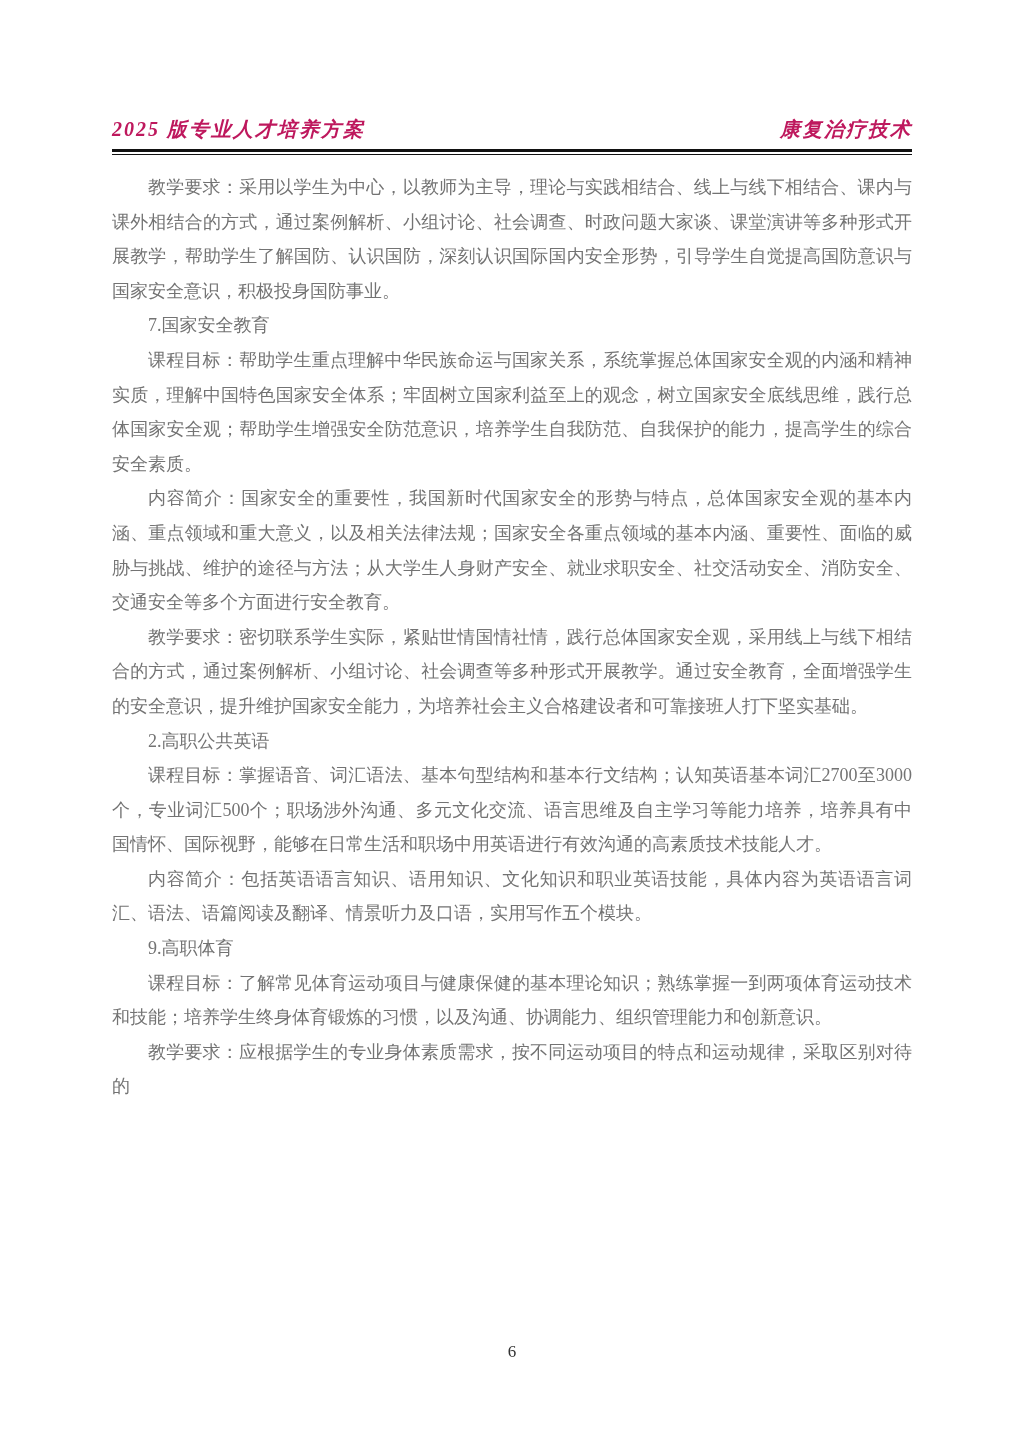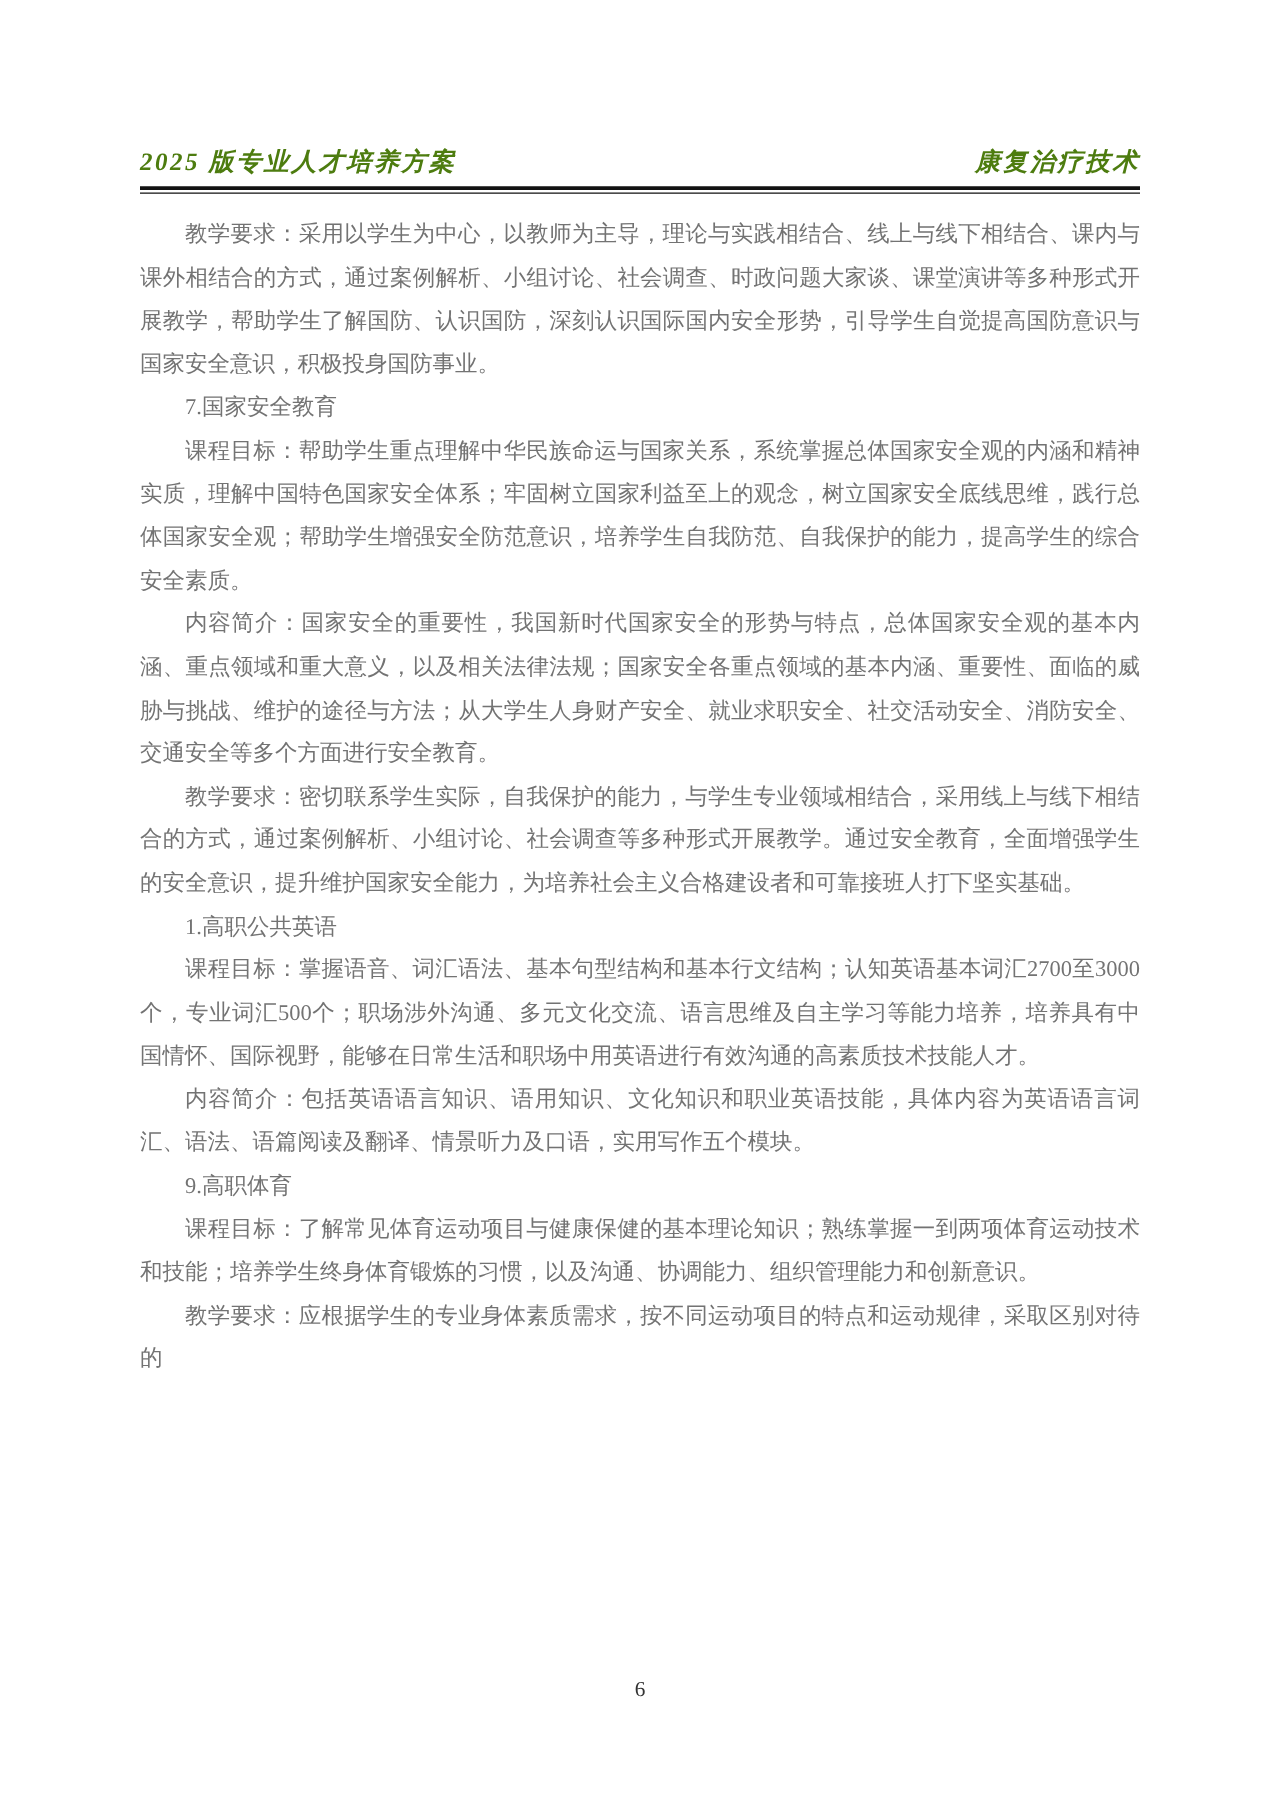--- a/index.html
+++ b/index.html
@@ -21,21 +21,21 @@
     left: 112px;
     width: 800px;
     top: 116px;
     display: flex;
     justify-content: space-between;
     align-items: flex-end;
     font-size: 20px;
     font-weight: bold;
     font-style: italic;
     letter-spacing: 2px;
-    color: #4d7c0f;
+    color: #be185d;
   }
   .header-rule {
     position: absolute;
     left: 112px;
     width: 800px;
     top: 149px;
   }
   .header-rule .thick {
     height: 3px;
     background: #121212;
@@ -84,22 +84,22 @@
   <div class="header-rule">
     <div class="thick"></div>
     <div class="thin"></div>
   </div>
 
   <div class="content">
       <p>教学要求：采用以学生为中心，以教师为主导，理论与实践相结合、线上与线下相结合、课内与课外相结合的方式，通过案例解析、小组讨论、社会调查、时政问题大家谈、课堂演讲等多种形式开展教学，帮助学生了解国防、认识国防，深刻认识国际国内安全形势，引导学生自觉提高国防意识与国家安全意识，积极投身国防事业。</p>
       <p>7.国家安全教育</p>
       <p>课程目标：帮助学生重点理解中华民族命运与国家关系，系统掌握总体国家安全观的内涵和精神实质，理解中国特色国家安全体系；牢固树立国家利益至上的观念，树立国家安全底线思维，践行总体国家安全观；帮助学生增强安全防范意识，培养学生自我防范、自我保护的能力，提高学生的综合安全素质。</p>
       <p>内容简介：国家安全的重要性，我国新时代国家安全的形势与特点，总体国家安全观的基本内涵、重点领域和重大意义，以及相关法律法规；国家安全各重点领域的基本内涵、重要性、面临的威胁与挑战、维护的途径与方法；从大学生人身财产安全、就业求职安全、社交活动安全、消防安全、交通安全等多个方面进行安全教育。</p>
-      <p>教学要求：密切联系学生实际，自我保护的能力，与学生专业领域相结合，采用线上与线下相结合的方式，通过案例解析、小组讨论、社会调查等多种形式开展教学。通过安全教育，全面增强学生的安全意识，提升维护国家安全能力，为培养社会主义合格建设者和可靠接班人打下坚实基础。</p>
-      <p>1.高职公共英语</p>
+      <p>教学要求：密切联系学生实际，紧贴世情国情社情，践行总体国家安全观，采用线上与线下相结合的方式，通过案例解析、小组讨论、社会调查等多种形式开展教学。通过安全教育，全面增强学生的安全意识，提升维护国家安全能力，为培养社会主义合格建设者和可靠接班人打下坚实基础。</p>
+      <p>2.高职公共英语</p>
       <p>课程目标：掌握语音、词汇语法、基本句型结构和基本行文结构；认知英语基本词汇2700至3000个，专业词汇500个；职场涉外沟通、多元文化交流、语言思维及自主学习等能力培养，培养具有中国情怀、国际视野，能够在日常生活和职场中用英语进行有效沟通的高素质技术技能人才。</p>
       <p>内容简介：包括英语语言知识、语用知识、文化知识和职业英语技能，具体内容为英语语言词汇、语法、语篇阅读及翻译、情景听力及口语，实用写作五个模块。</p>
       <p>9.高职体育</p>
       <p>课程目标：了解常见体育运动项目与健康保健的基本理论知识；熟练掌握一到两项体育运动技术和技能；培养学生终身体育锻炼的习惯，以及沟通、协调能力、组织管理能力和创新意识。</p>
       <p>教学要求：应根据学生的专业身体素质需求，按不同运动项目的特点和运动规律，采取区别对待的</p>
     </div>
 
   <div class="footer">
     <span>6</span>
   </div>

